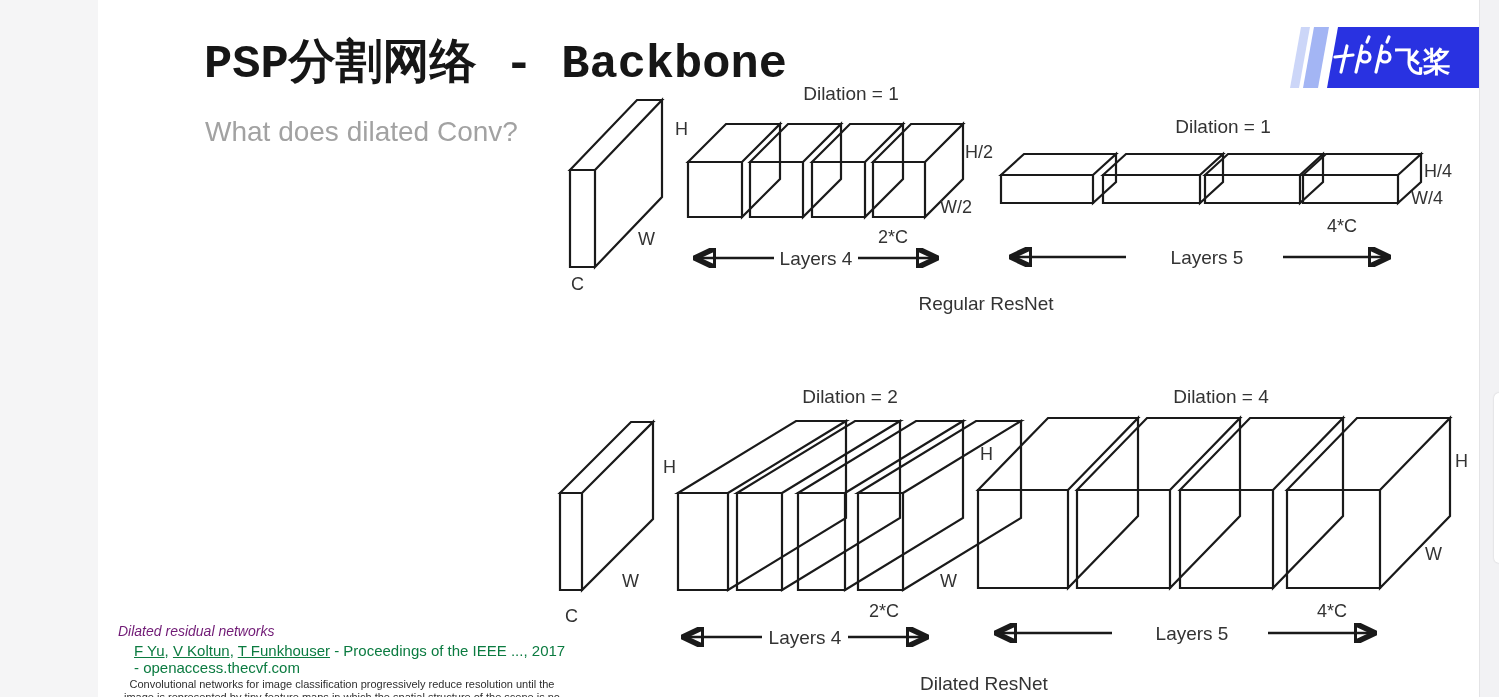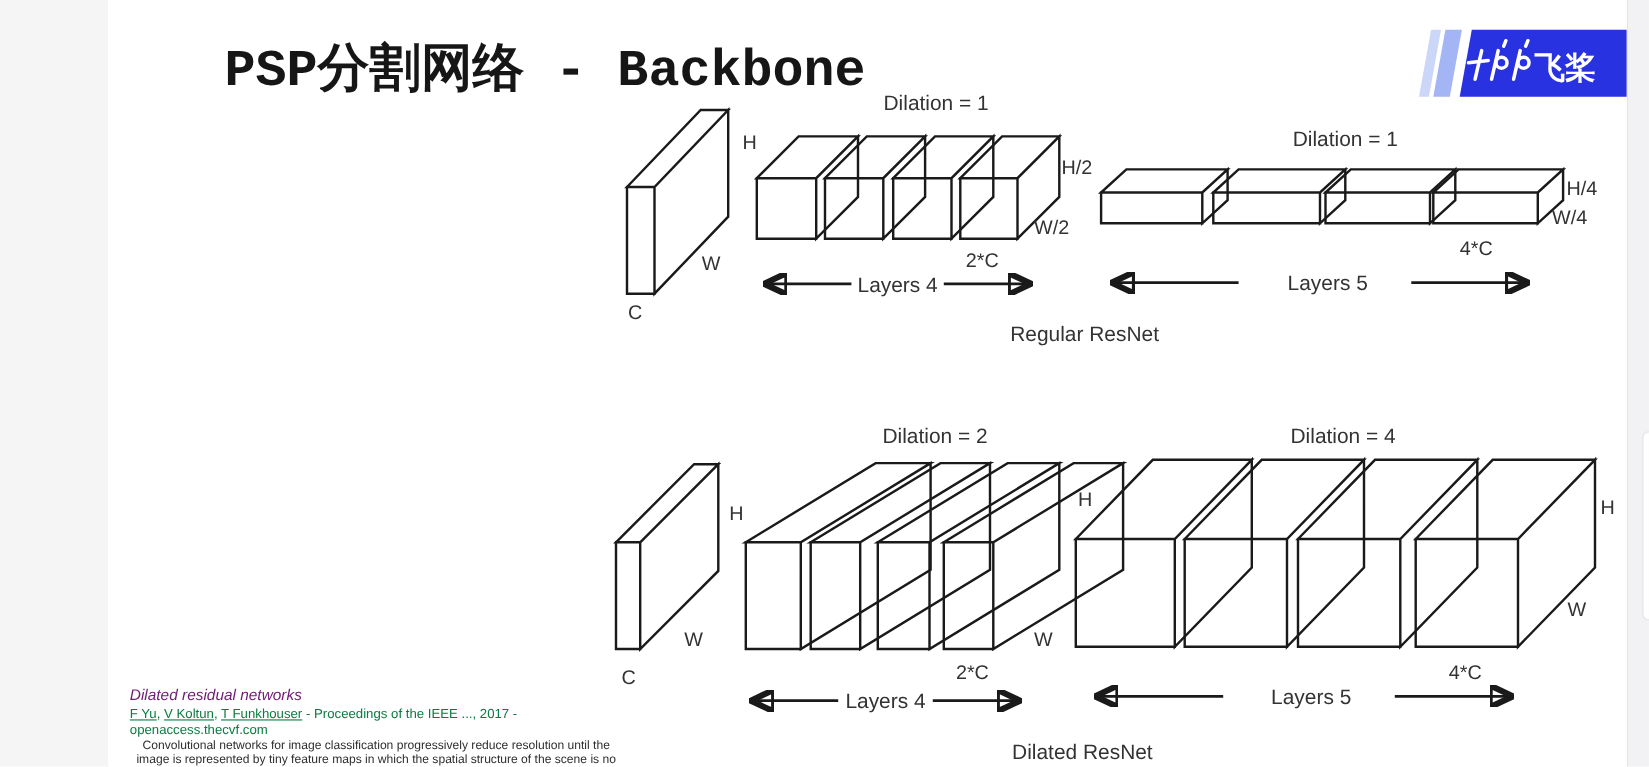--- a/index.html
+++ b/index.html
@@ -20,36 +20,37 @@
   .diagram path,.diagram line{fill:none;stroke:#1a1a1a;stroke-width:2.2;stroke-linejoin:miter;}
   .diagram path.arrow{stroke-width:2.5;}
   .diagram text{font-family:"Liberation Sans",sans-serif;fill:#333333;}
   .dg{font-size:19px;}
   .lb{font-size:18px;}
   .cap{font-size:19px;fill:#191919;}
   .mid{text-anchor:middle;}
 
   .cit{position:absolute;left:20px;top:623px;width:448px;}
   .cit-title{font-size:14px;color:#701a75;margin:0 0 3px 0;font-style:italic;}
-  .cit-auth{font-size:12px;color:#0b7b40;margin:0 0 2px 0;}
+  .cit-auth{font-size:15px;color:#0b7b40;margin:0 0 2px 16px;}
   .cite-link{text-decoration:underline;}
   .cit-snippet{font-size:11px;line-height:12.6px;color:#2e2e2e;text-align:center;}
   .cit-footer{font-size:11px;color:#4a6bd6;margin-top:3px;white-space:nowrap;}
 
   .logo{position:absolute;left:1185px;top:26px;}
   .logo text{font-family:"Liberation Sans",sans-serif;font-weight:700;fill:#ffffff;}
 </style>
 </head>
 <body>
 
 <div class="gutter-l"></div>
 
 <div class="slide">
 
   <div class="title">PSP分割网络 - Backbone</div>
+  <div class="subtitle">What does dilated Conv?</div>
 
   <svg class="logo" width="196" height="63" viewBox="0 0 196 63">
     <polygon points="7,62 18,1 27,1 16,62" fill="#ccd6f8"></polygon>
     <polygon points="20,62 31,1 46,1 35,62" fill="#a3b5f4"></polygon>
     <polygon points="44,62 55,1 196,1 196,62" fill="#2932e1"></polygon>
     <g stroke="#ffffff" stroke-width="3.2" stroke-linecap="round" fill="none">
       <path d="M58,46 L64,20"></path>
       <path d="M52,31 L70,29"></path>
       <path d="M73,46 L79,20"></path>
       <circle cx="82" cy="31" r="5"></circle>

